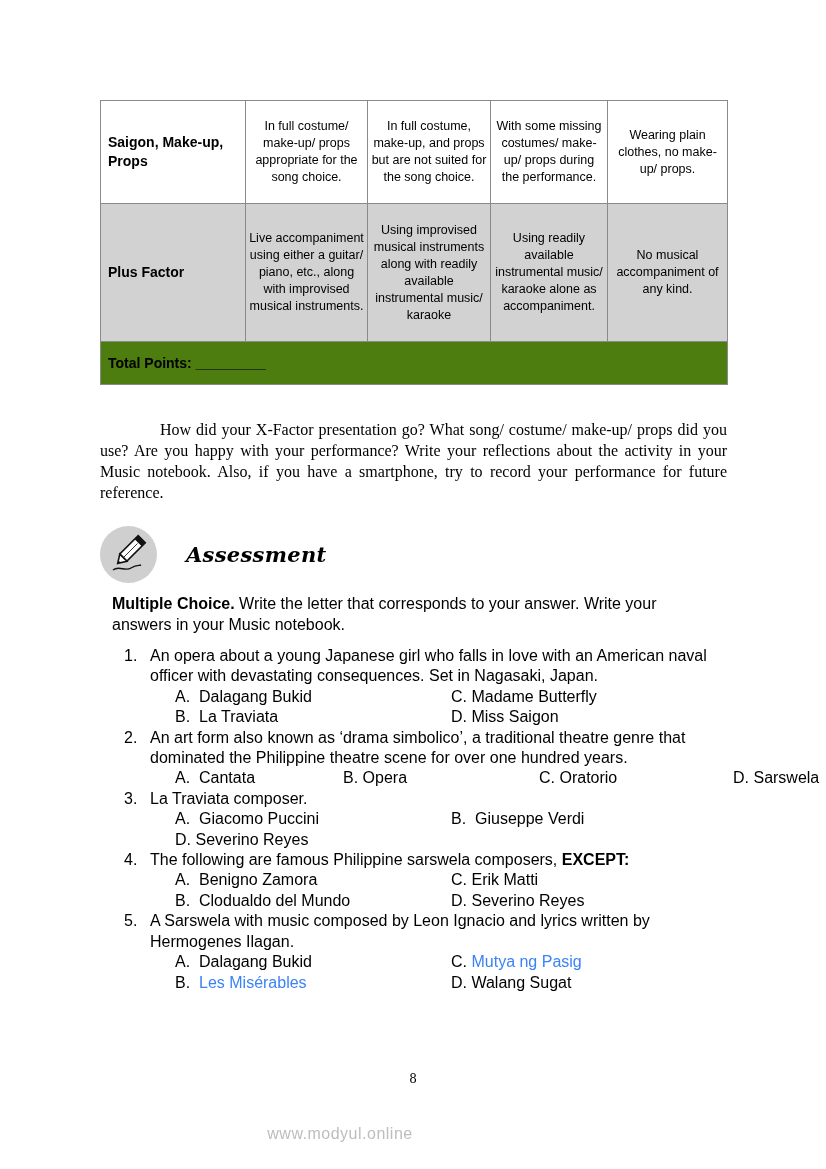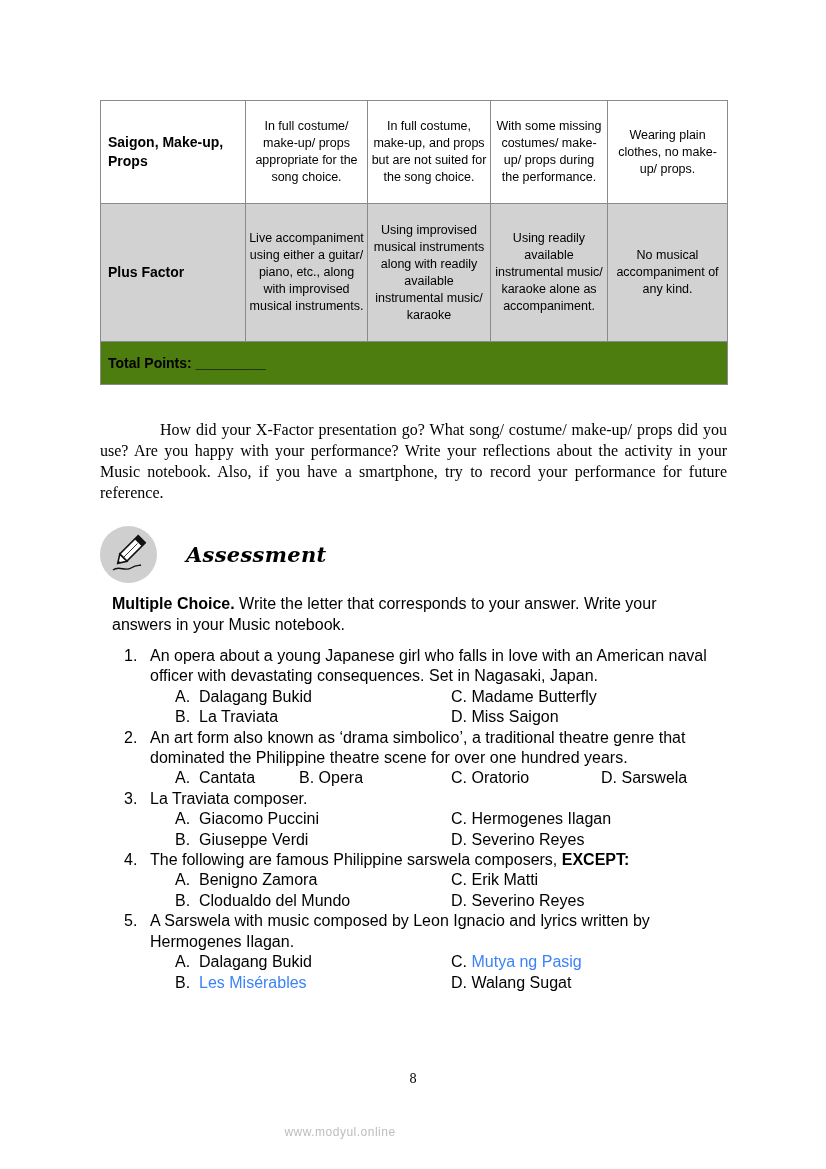--- a/index.html
+++ b/index.html
@@ -28,26 +28,26 @@
 
   
   .instructions { position: absolute; left: 112px; top: 593px; width: 600px; font-size: 16px; line-height: 21px; margin: 0; }
   .instructions .lead { font-weight: bold; }
 
   
   .questions { position: absolute; left: 100px; top: 646px; width: 627px; font-size: 16px; line-height: 20.4px; }
   .q { position: relative; padding-left: 50px; }
   .q-num { position: absolute; left: 24px; top: 0; }
   .choices-2col { display: grid; grid-template-columns: 276px 200px; padding-left: 25px; }
-  .choices-4col { display: grid; grid-template-columns: 124px 152px 150px 120px; padding-left: 25px; }
+  .choices-4col { display: grid; grid-template-columns: 124px 152px 150px 120px; padding-left: 25px; gap: 44px; }
   .opt-letter { display: inline-block; width: 24px; }
   .grey { color: #3b82f6; }
 
   .page-number { position: absolute; left: 0; width: 826px; top: 1072px; text-align: center; font-family: "DejaVu Serif", serif; font-size: 12px; }
-  .watermark { position: absolute; left: 0; width: 680px; top: 1125px; text-align: center; font-size: 12px; color: #bdbdbd; letter-spacing: 0.5px; }
+  .watermark { position: absolute; left: 0; width: 680px; top: 1125px; text-align: center; font-size: 16px; color: #bdbdbd; letter-spacing: 0.5px; }
 </style>
 </head>
 <body>
 
 <table class="rubric">
   <colgroup>
       <col class="c0">
       <col class="c1">
       <col class="c2">
       <col class="c3">
@@ -116,21 +116,20 @@
       <div><span>C.</span> <span>Oratorio</span></div>
       <div><span>D.</span> <span>Sarswela</span></div>
     </div>
   </div>
 
   <div class="q">
     <span class="q-num">3.</span>
     <div>La Traviata composer.</div>
     <div class="choices-2col">
       <div><span class="opt-letter">A.</span><span>Giacomo Puccini</span></div>
-      <div><span>C.</span> <span>Hermogenes Ilagan</span></div>
       <div><span class="opt-letter">B.</span><span>Giuseppe Verdi</span></div>
       <div><span>D.</span> <span>Severino Reyes</span></div>
     </div>
   </div>
 
   <div class="q">
     <span class="q-num">4.</span>
     <div><span>The following are famous Philippine sarswela composers, </span><b>EXCEPT:</b></div>
     <div class="choices-2col">
       <div><span class="opt-letter">A.</span><span>Benigno Zamora</span></div>

